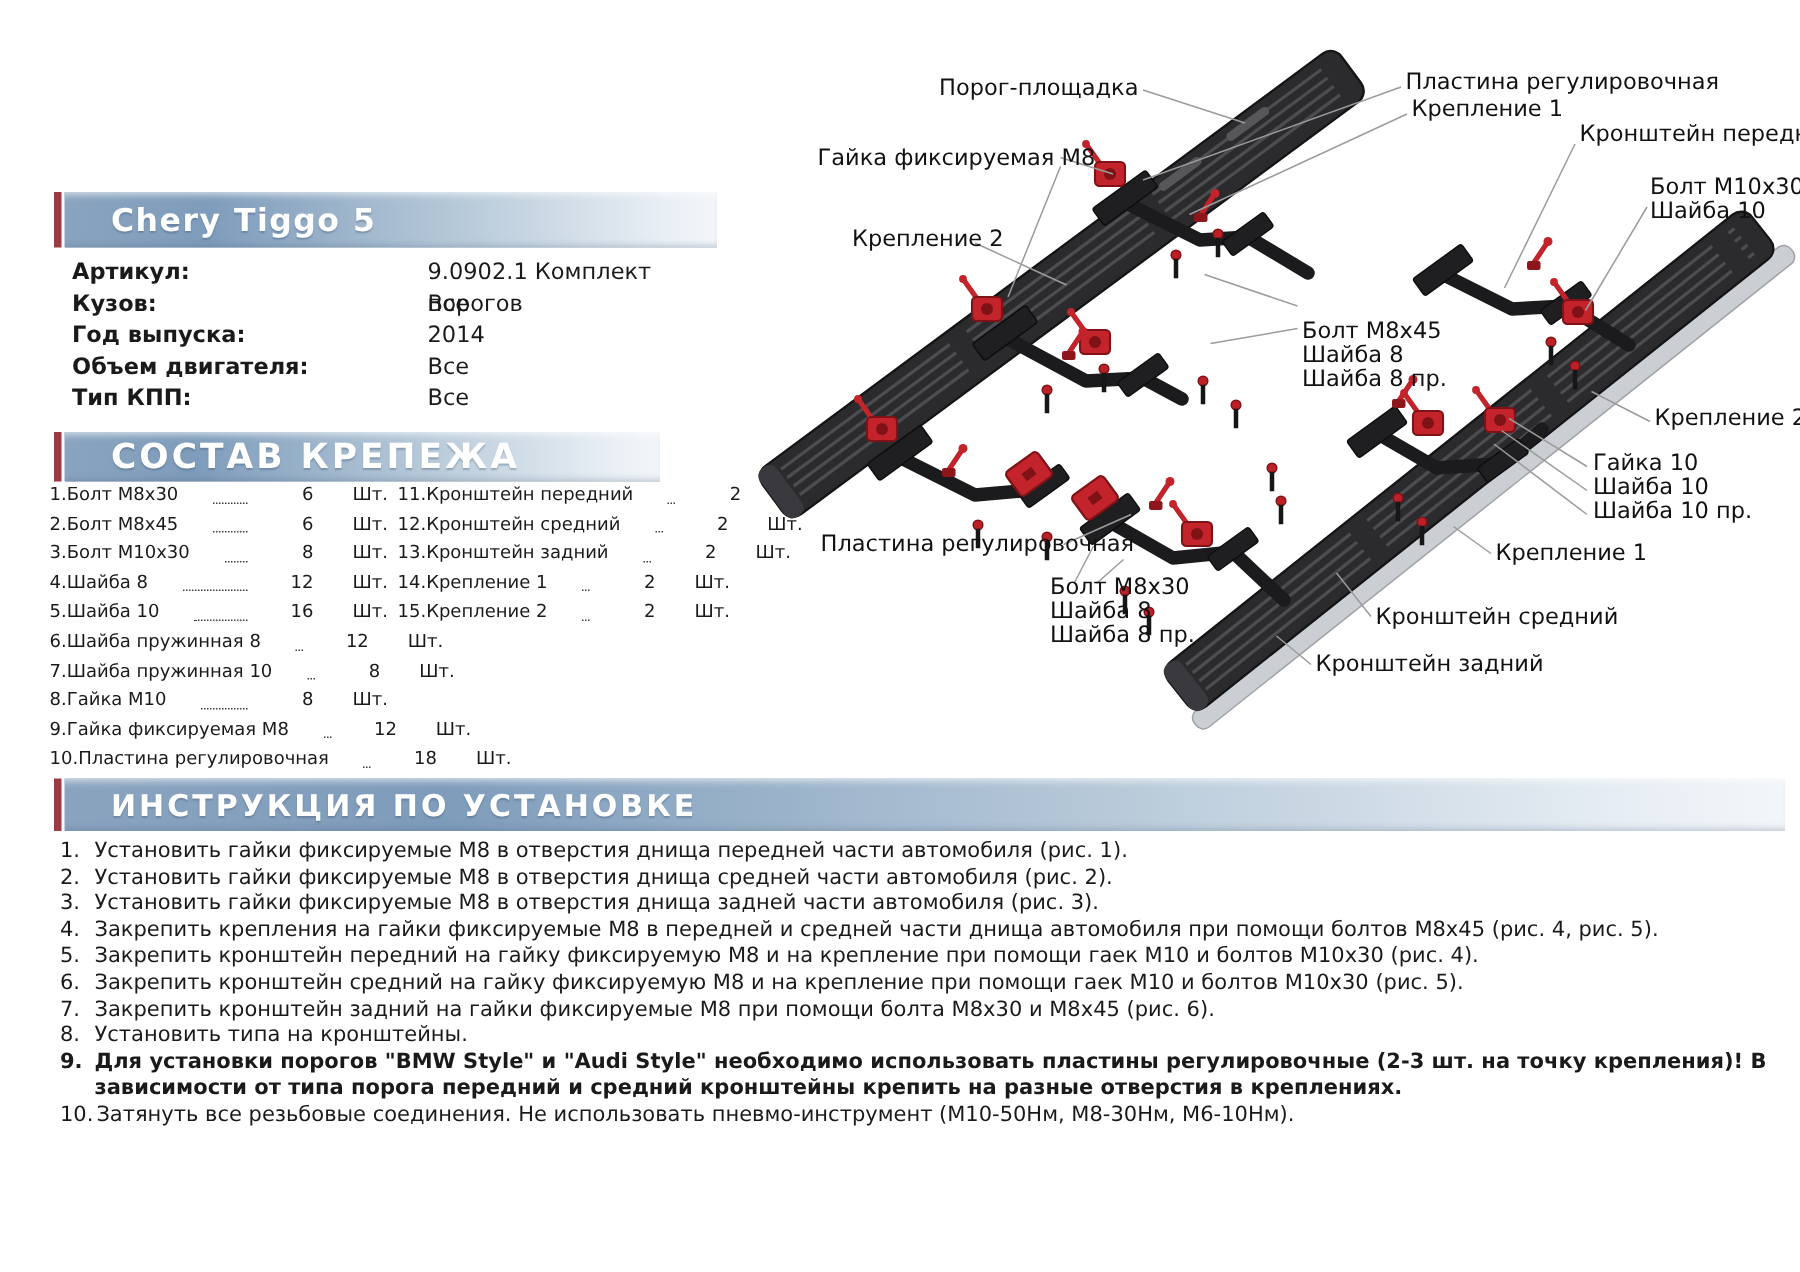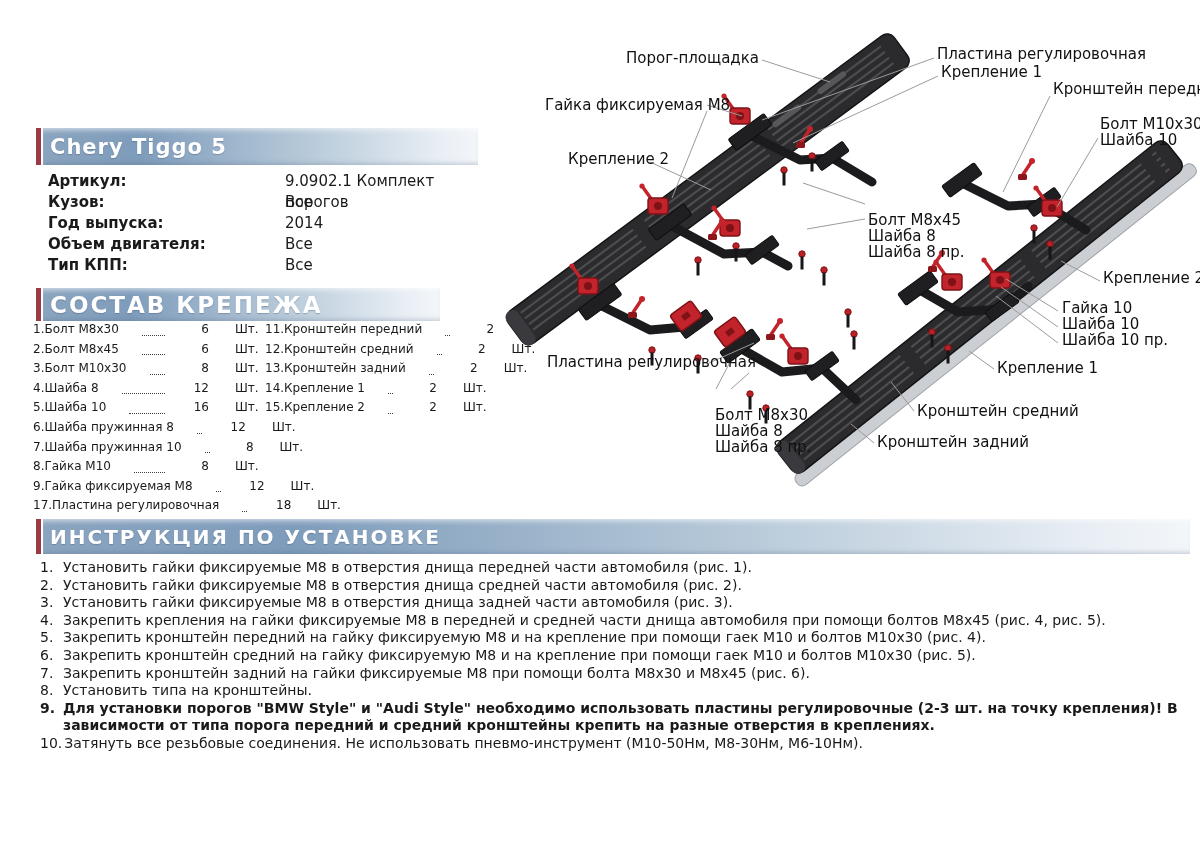--- a/index.html
+++ b/index.html
@@ -4,21 +4,21 @@
 <style>
   html,body{margin:0;padding:0;}
   body{
     width:1200px;height:848px;position:relative;background:#ffffff;
     font-family:"DejaVu Sans",sans-serif;color:#1a1a1a;overflow:hidden;
   }
   
   .band{position:absolute;display:flex;}
   .band .bar{width:5px;background:#9c3a43;margin-right:2px;flex:none;}
   .band .bg{
-    flex:1;display:flex;align-items:center;padding-left:7px;
+    flex:1;display:flex;align-items:center;padding-left:31px;
     color:#ffffff;font-weight:bold;
     background:linear-gradient(90deg,#8aa4bf 0%,#7e9cbb 22%,#b9cbda 62%,#e9eff5 92%,#f3f6f9 100%);
     box-shadow:inset 0 5px 6px -4px rgba(255,255,255,.8), inset 0 -4px 5px -3px rgba(80,100,130,.35);
     text-shadow:0 1px 1px rgba(60,80,110,.35);
     white-space:nowrap;
   }
   #band-title{left:36px;top:128px;width:442px;height:37px;font-size:21px;letter-spacing:1px;}
   #band-hardware{left:36px;top:288px;width:404px;height:33px;font-size:23px;letter-spacing:2px;}
   #band-instructions{left:36px;top:519px;width:1154px;height:35px;font-size:20px;letter-spacing:2px;}
   
@@ -136,21 +136,21 @@
         <span class="pqty">8</span>
         <span class="punit">Шт.</span>
       </div>
       <div class="prow">
         <span class="pname">9.Гайка фиксируемая М8</span>
         <span class="dots"></span>
         <span class="pqty">12</span>
         <span class="punit">Шт.</span>
       </div>
       <div class="prow">
-        <span class="pname">17.Пластина регулировочная</span>
+        <span class="pname">10.Пластина регулировочная</span>
         <span class="dots"></span>
         <span class="pqty">18</span>
         <span class="punit">Шт.</span>
       </div>
     </div>
   <div id="parts-right">
       <div class="prow">
         <span class="pname">11.Кронштейн передний </span>
         <span class="dots"></span>
         <span class="pqty">2</span>
@@ -433,21 +433,21 @@
       <div>Гайка 10</div>
       <div>Шайба 10</div>
       <div>Шайба 10 пр.</div>
     </div>
     <div class="diag-label" style="left: 497px; top: 340px;">
       <div>Крепление 1</div>
     </div>
     <div class="diag-label" style="left: 47px; top: 334px;">
       <div>Пластина регулировочная</div>
     </div>
-    <div class="diag-label" style="left: 215px; top: 363px; margin-top: 24px;">
+    <div class="diag-label" style="left: 200px; top: 363px;">
       <div>Болт М8х30</div>
       <div>Шайба 8</div>
       <div>Шайба 8 пр.</div>
     </div>
     <div class="diag-label" style="left: 417px; top: 383px;">
       <div>Кронштейн средний</div>
     </div>
     <div class="diag-label" style="left: 377px; top: 414px;">
       <div>Кронштейн задний</div>
     </div>

